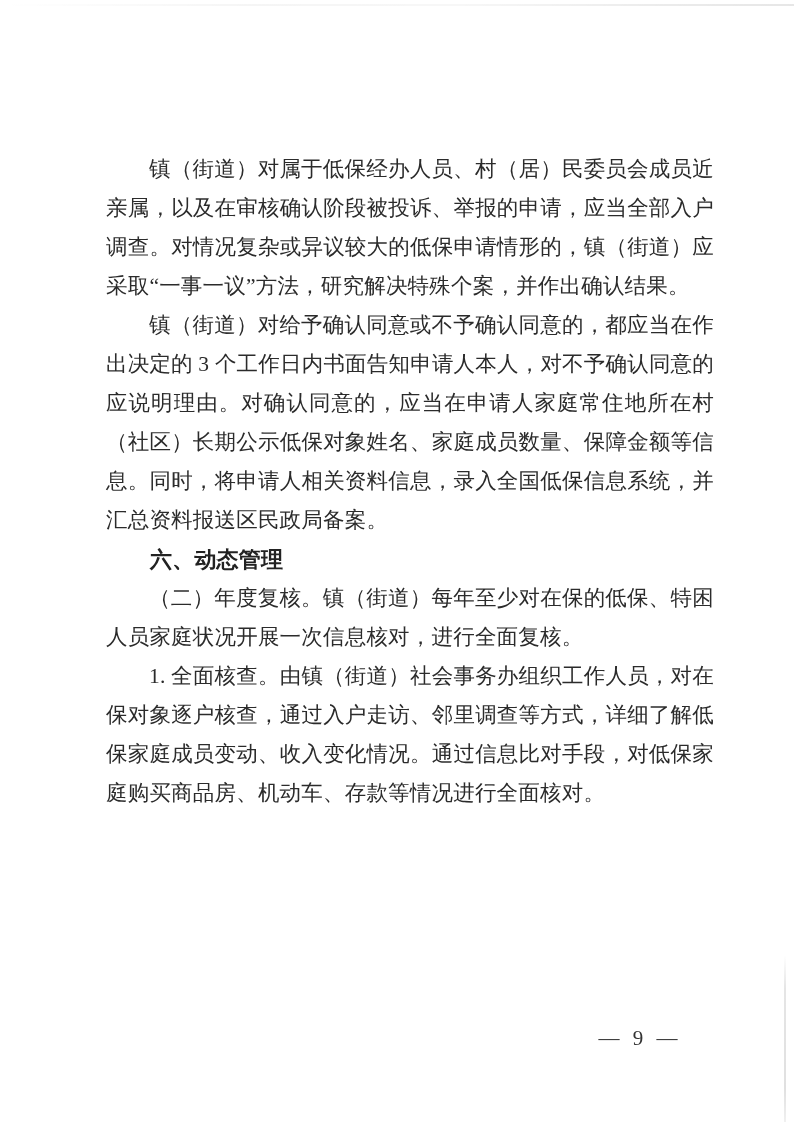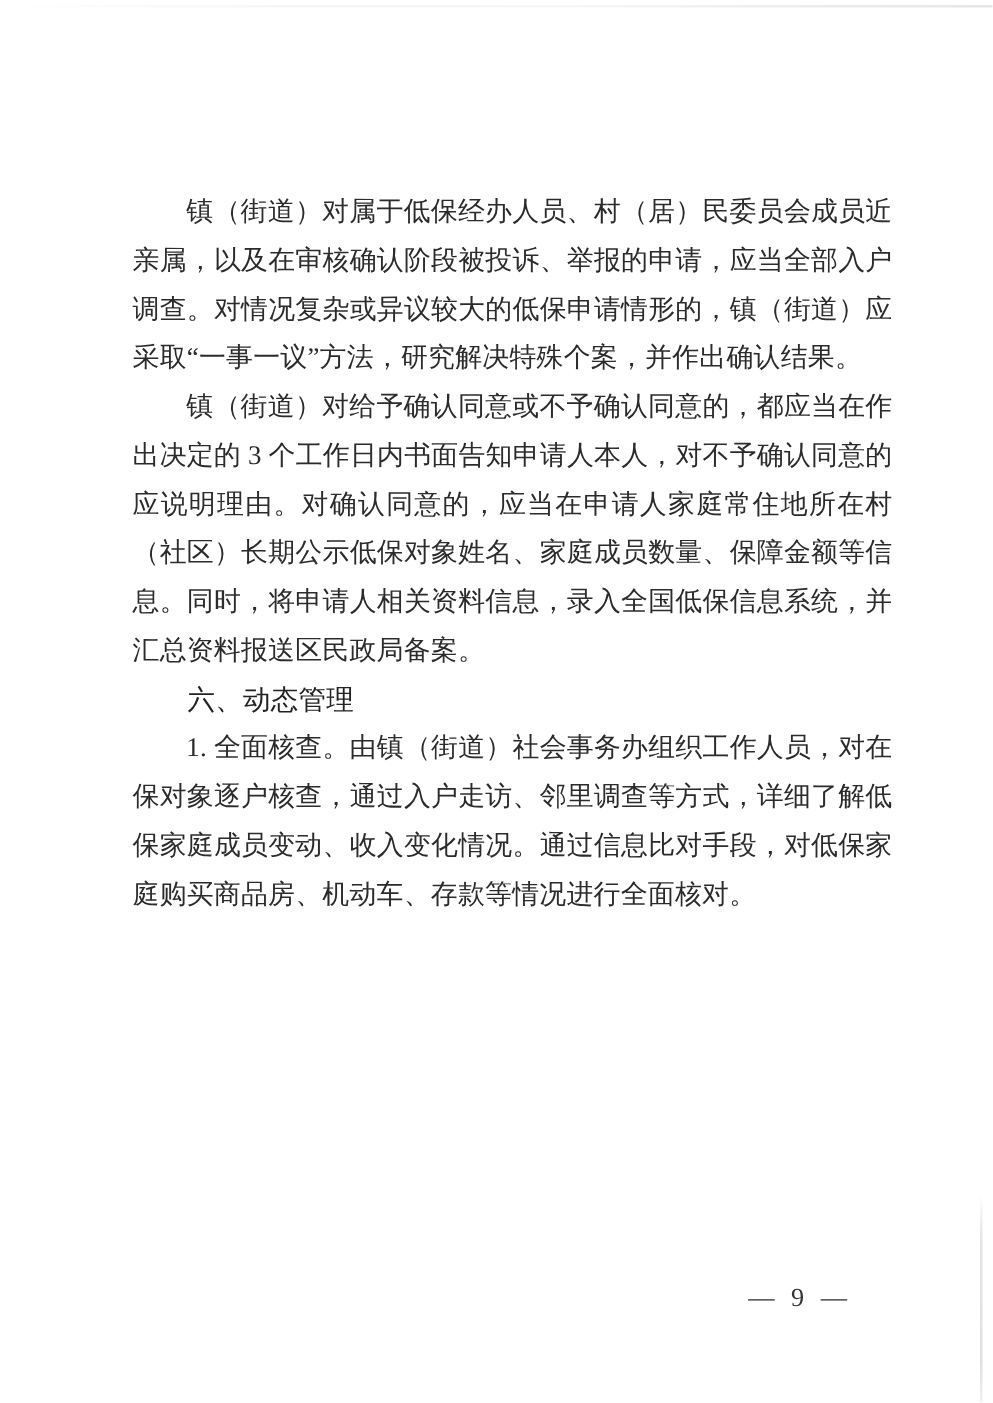--- a/index.html
+++ b/index.html
@@ -60,21 +60,21 @@
     padding: 0;
     text-indent: 2em;
     word-break: break-all;
   }
   .heading {
     margin: 0;
     padding: 0;
     text-indent: 2em;
     font-size: 22px;
     line-height: 39px;
-    font-weight: 400;
+    font-weight: 700;
     font-family: "Liberation Sans", "DejaVu Sans", sans-serif;
     color: #222222;
   }
   .page-number {
     position: absolute;
     top: 1026px;
     left: 560px;
     width: 160px;
     text-align: center;
     font-size: 21px;
@@ -86,19 +86,20 @@
 </head>
 <body>
 
 <div class="page">
   <div class="top-edge-artifact"></div>
 
   <main class="body-text">
     <p class="para">镇（街道）对属于低保经办人员、村（居）民委员会成员近亲属，以及在审核确认阶段被投诉、举报的申请，应当全部入户调查。对情况复杂或异议较大的低保申请情形的，镇（街道）应采取“一事一议”方法，研究解决特殊个案，并作出确认结果。</p>
     <p class="para">镇（街道）对给予确认同意或不予确认同意的，都应当在作出决定的 3 个工作日内书面告知申请人本人，对不予确认同意的应说明理由。对确认同意的，应当在申请人家庭常住地所在村（社区）长期公示低保对象姓名、家庭成员数量、保障金额等信息。同时，将申请人相关资料信息，录入全国低保信息系统，并汇总资料报送区民政局备案。</p>
     <h2 class="heading">六、动态管理</h2>
+    <p class="para">（二）年度复核。镇（街道）每年至少对在保的低保、特困人员家庭状况开展一次信息核对，进行全面复核。</p>
     <p class="para">1. 全面核查。由镇（街道）社会事务办组织工作人员，对在保对象逐户核查，通过入户走访、邻里调查等方式，详细了解低保家庭成员变动、收入变化情况。通过信息比对手段，对低保家庭购买商品房、机动车、存款等情况进行全面核对。</p>
   </main>
 
   <div class="page-number">— 9 —</div>
 
   <div class="right-edge-artifact"></div>
 </div>
 
 </body></html>

